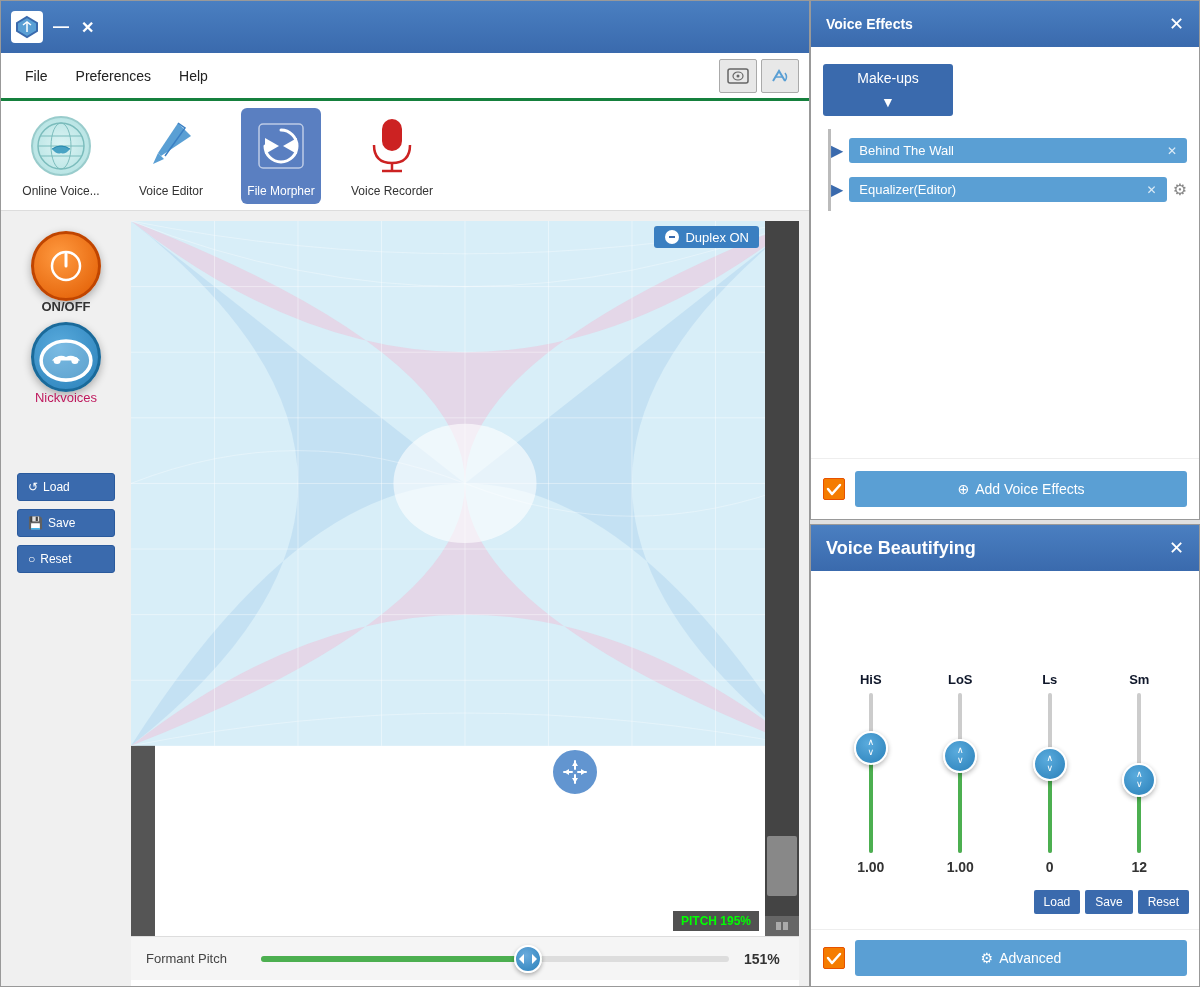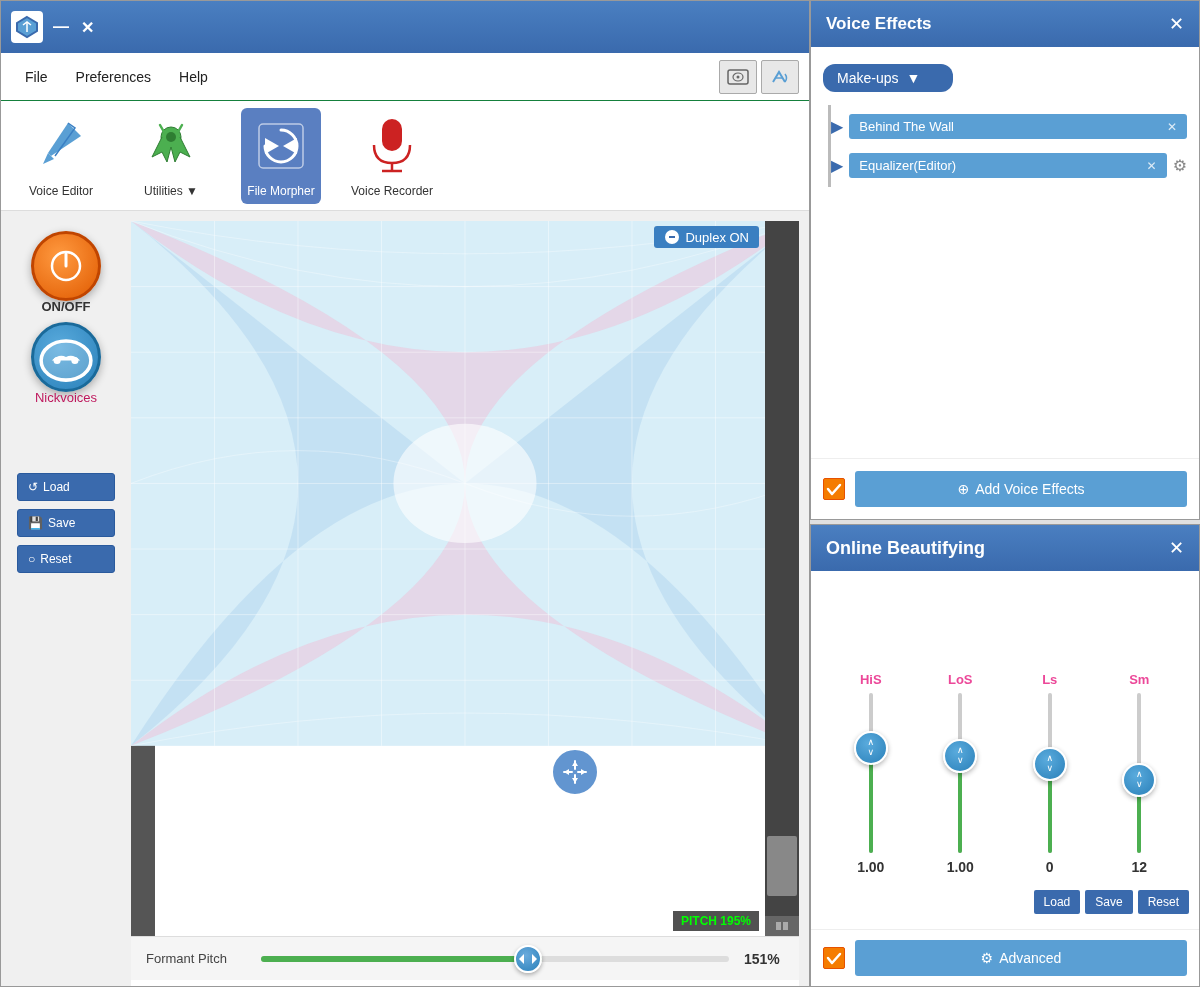--- a/index.html
+++ b/index.html
@@ -59,21 +59,21 @@
       font-weight: bold;
     }
 
     
     .menu-bar {
       background: white;
       display: flex;
       align-items: center;
       padding: 0 10px;
       height: 48px;
-      border-bottom: 1px solid #15803d;
+      border-bottom: 3px solid #15803d;
       flex-shrink: 0;
     }
     .menu-bar .menu-item {
       padding: 6px 14px;
       font-size: 14px;
       cursor: pointer;
       color: #222;
     }
     .menu-bar .spacer { flex: 1; }
     .menu-bar .toolbar-icons {
@@ -411,21 +411,21 @@
     .ve-title-bar {
       background: linear-gradient(180deg, #4a7fc1 0%, #3a6aad 100%);
       color: white;
       padding: 12px 15px;
       display: flex;
       align-items: center;
       justify-content: space-between;
       flex-shrink: 0;
     }
     .ve-title-bar .title {
-      font-size: 17px;
+      font-size: 14px;
       font-weight: bold;
     }
     .ve-title-bar .close-btn {
       font-size: 18px;
       cursor: pointer;
       color: white;
     }
 
     .ve-content {
       flex: 1;
@@ -433,27 +433,28 @@
       display: flex;
       flex-direction: column;
       gap: 8px;
     }
 
     .makeups-dropdown {
       background: #3a6aad;
       color: white;
       border: none;
       padding: 6px 14px;
-      border-radius: 12px;
+      border-radius: 3px;
       font-size: 14px;
       cursor: pointer;
       display: inline-flex;
       align-items: center;
       gap: 8px;
       width: 130px;
+      flex-direction: column;
     }
 
     .effect-item {
       display: flex;
       align-items: center;
       gap: 6px;
       padding: 4px 0;
     }
     .effect-arrow {
       color: #3a6aad;
@@ -559,21 +560,21 @@
     .slider-col {
       display: flex;
       flex-direction: column;
       align-items: center;
       gap: 6px;
     }
 
     .col-label {
       font-size: 13px;
       font-weight: bold;
-      color: #ec4899;
+      color: #0f172a;
     }
 
     .vert-slider {
       height: 160px;
       width: 30px;
       display: flex;
       flex-direction: column;
       align-items: center;
       position: relative;
     }
@@ -710,43 +711,49 @@
           <path d="M4,14 L10,4 L16,14" fill="none" stroke="#5a9fd4" stroke-width="2"></path>
           <path d="M7,10 L13,10" stroke="#5a9fd4" stroke-width="1.5"></path>
           <path d="M16,14 Q19,10 16,6" fill="none" stroke="#5a9fd4" stroke-width="1.5"></path>
         </svg>
       </div>
     </div>
   </div>
 
   <div class="toolbar-row">
 
+    <div class="tool-item">
+      <div class="icon-wrap">
+        <div class="globe-icon">
+          <svg width="50" height="50" viewBox="0 0 50 50">
+            <circle cx="25" cy="25" r="23" fill="none" stroke="#7bbcbc" stroke-width="1.5"></circle>
+            <ellipse cx="25" cy="25" rx="10" ry="23" fill="none" stroke="#7bbcbc" stroke-width="1"></ellipse>
+            <line x1="2" y1="25" x2="48" y2="25" stroke="#7bbcbc" stroke-width="1"></line>
+            <line x1="4" y1="15" x2="46" y2="15" stroke="#7bbcbc" stroke-width="1"></line>
+            <line x1="4" y1="35" x2="46" y2="35" stroke="#7bbcbc" stroke-width="1"></line>
+
+            <path d="M16,28 Q21,24 25,25 Q29,24 34,28 Q29,34 25,32 Q21,34 16,28Z" fill="#3a9abf" opacity="0.9"></path>
+            <path d="M16,28 Q25,22 34,28" fill="none" stroke="#2a8aaf" stroke-width="1"></path>
+          </svg>
+        </div>
+      </div>
+      <span class="label">Online Voice...</span>
+    </div>
 
     <div class="tool-item">
       <div class="icon-wrap">
         <svg width="56" height="56" viewBox="0 0 56 56">
           <path d="M35,5 L15,35 L18,38 L48,18 Z" fill="#5a9fd4"></path>
           <path d="M15,35 L10,46 L21,41 Z" fill="#5a9fd4"></path>
           <path d="M35,5 L42,10 L22,38" fill="none" stroke="#3a7fc4" stroke-width="1.5"></path>
         </svg>
       </div>
       <span class="label">Voice Editor</span>
     </div>
 
-    <div class="tool-item">
-      <div class="icon-wrap">
-        <svg width="58" height="58" viewBox="0 0 58 58">
-          <circle cx="29" cy="20" r="10" fill="#4caf50" stroke="#2e7d32" stroke-width="1"></circle>
-          <path d="M20,20 L10,40 L20,35 L25,45 L29,30 L33,45 L38,35 L48,40 L38,20" fill="#4caf50" stroke="#2e7d32" stroke-width="1"></path>
-          <path d="M22,15 L18,8 M36,15 L40,8" stroke="#4caf50" stroke-width="2.5" stroke-linecap="round"></path>
-          <circle cx="29" cy="20" r="5" fill="#2e7d32"></circle>
-        </svg>
-      </div>
-      <span class="label">Utilities ▼</span>
-    </div>
 
     <div class="tool-item" style="background:#5a7fc1; border-radius:6px; padding:6px;">
       <div class="icon-wrap">
         <svg width="52" height="52" viewBox="0 0 52 52">
           <rect x="4" y="4" width="44" height="44" rx="4" fill="none" stroke="rgba(255,255,255,0.6)" stroke-width="1.5"></rect>
           <path d="M26,10 A16,16 0 1,1 10,26" fill="none" stroke="white" stroke-width="3" stroke-linecap="round"></path>
           <polygon points="10,18 10,34 24,26" fill="white"></polygon>
           <polygon points="42,18 42,34 28,26" fill="white"></polygon>
         </svg>
       </div>
@@ -961,21 +968,21 @@
       </div>
       <button class="add-effects-btn">
         <span>⊕</span>
         <span>Add Voice Effects</span>
       </button>
     </div>
   </div>
 
   <div class="vb-panel">
     <div class="vb-title-bar">
-      <span class="title">Online Beautifying</span>
+      <span class="title">Voice Beautifying</span>
       <span class="close-btn" style="color:white;cursor:pointer;font-size:18px;">✕</span>
     </div>
 
     <div class="vb-content">
       <div class="sliders-row">
 
         <div class="slider-col">
           <span class="col-label">HiS</span>
           <div class="vert-slider">
             <div class="vert-track">

